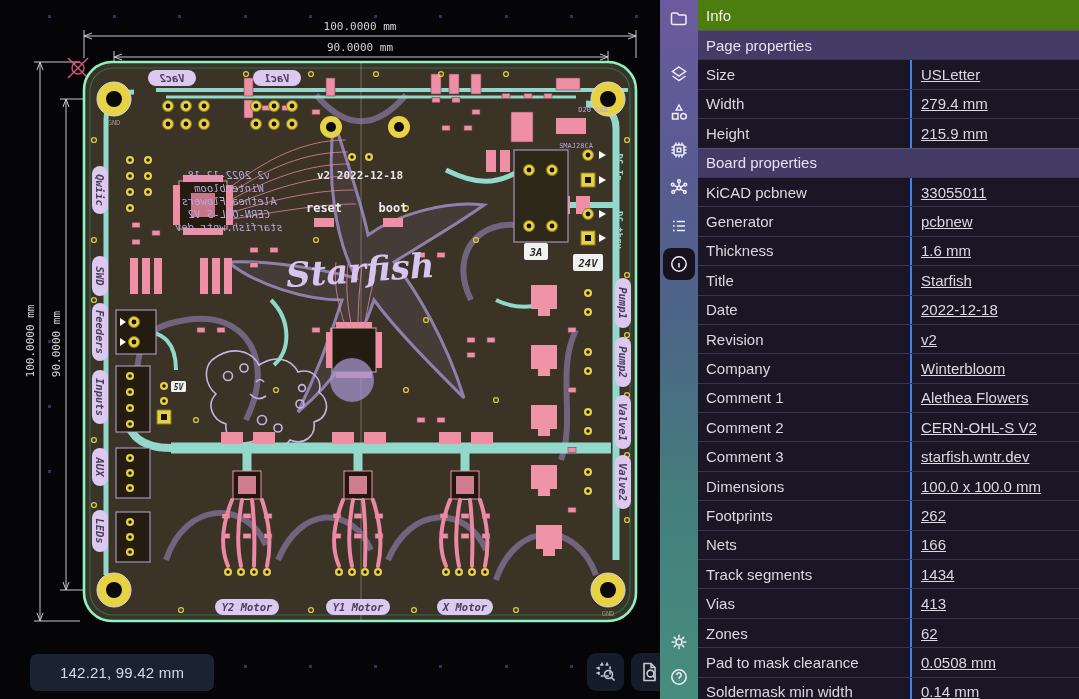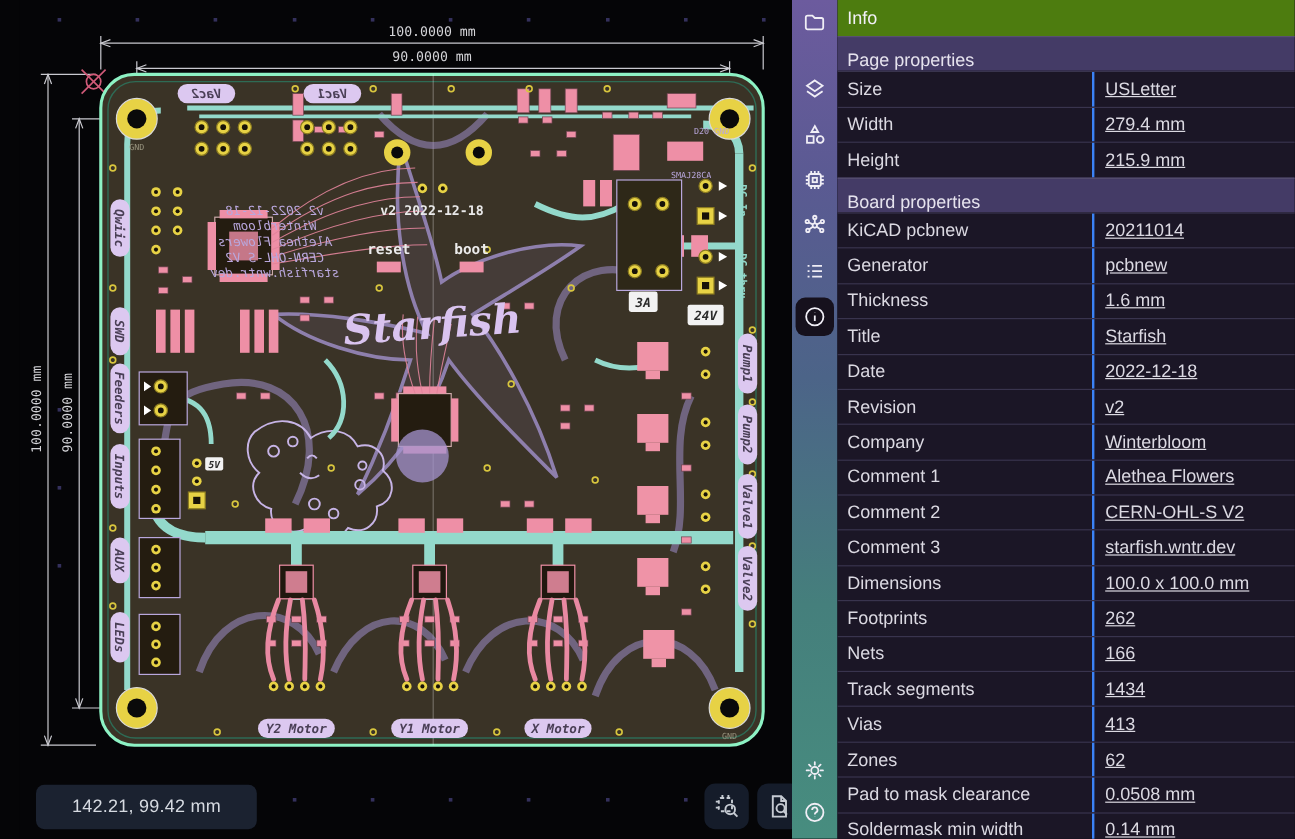--- a/index.html
+++ b/index.html
@@ -28,21 +28,21 @@
   .ab-btn.selected { background:#16111d; }
   .ab-spacer { flex:1 1 auto; }
 
   
   .panel { position:absolute; left:698px; top:0; width:381px; height:699px;
     background:#1b1626; color:#dbd9e2; font-size:15px; display:flex; flex-direction:column; }
   .panel-title { height:30px; background:#4d7c0f; color:#f2f0f7;
     display:flex; align-items:center; padding:0 8px; flex:0 0 auto; }
   .p-row { height:29.4px; flex:0 0 auto; display:flex; align-items:center; }
   .p-section { background:#443b66; color:#e6e3ee; padding:0 8px;
-    border-top:1px solid #575170;align-items:flex-end; }
+    border-top:1px solid #575170; }
   .p-data { background:#1b1626; border-top:1px solid #39344e; }
   .p-data:first-of-type { border-top:none; }
   .p-name { width:212px; padding:0 8px; flex:0 0 auto; }
   .p-val  { flex:1; padding:0 9px; border-left:2px solid #3b82f6; align-self:stretch;
             display:flex; align-items:center;text-decoration:underline; }
 </style>
 </head>
 <body>
 
 <div class="app">
@@ -708,21 +708,21 @@
           <span>215.9 mm</span>
         </div>
       </div>
 
     <div class="p-row p-section">
         <span>Board properties</span>
       </div>
     <div class="p-row p-data">
         <div class="p-name">KiCAD pcbnew</div>
         <div class="p-val">
-          <span>20211014</span>
+          <span>33055011</span>
         </div>
       </div>
     <div class="p-row p-data">
         <div class="p-name">Generator</div>
         <div class="p-val">
           <span>pcbnew</span>
         </div>
       </div>
     <div class="p-row p-data">
         <div class="p-name">Thickness</div>

